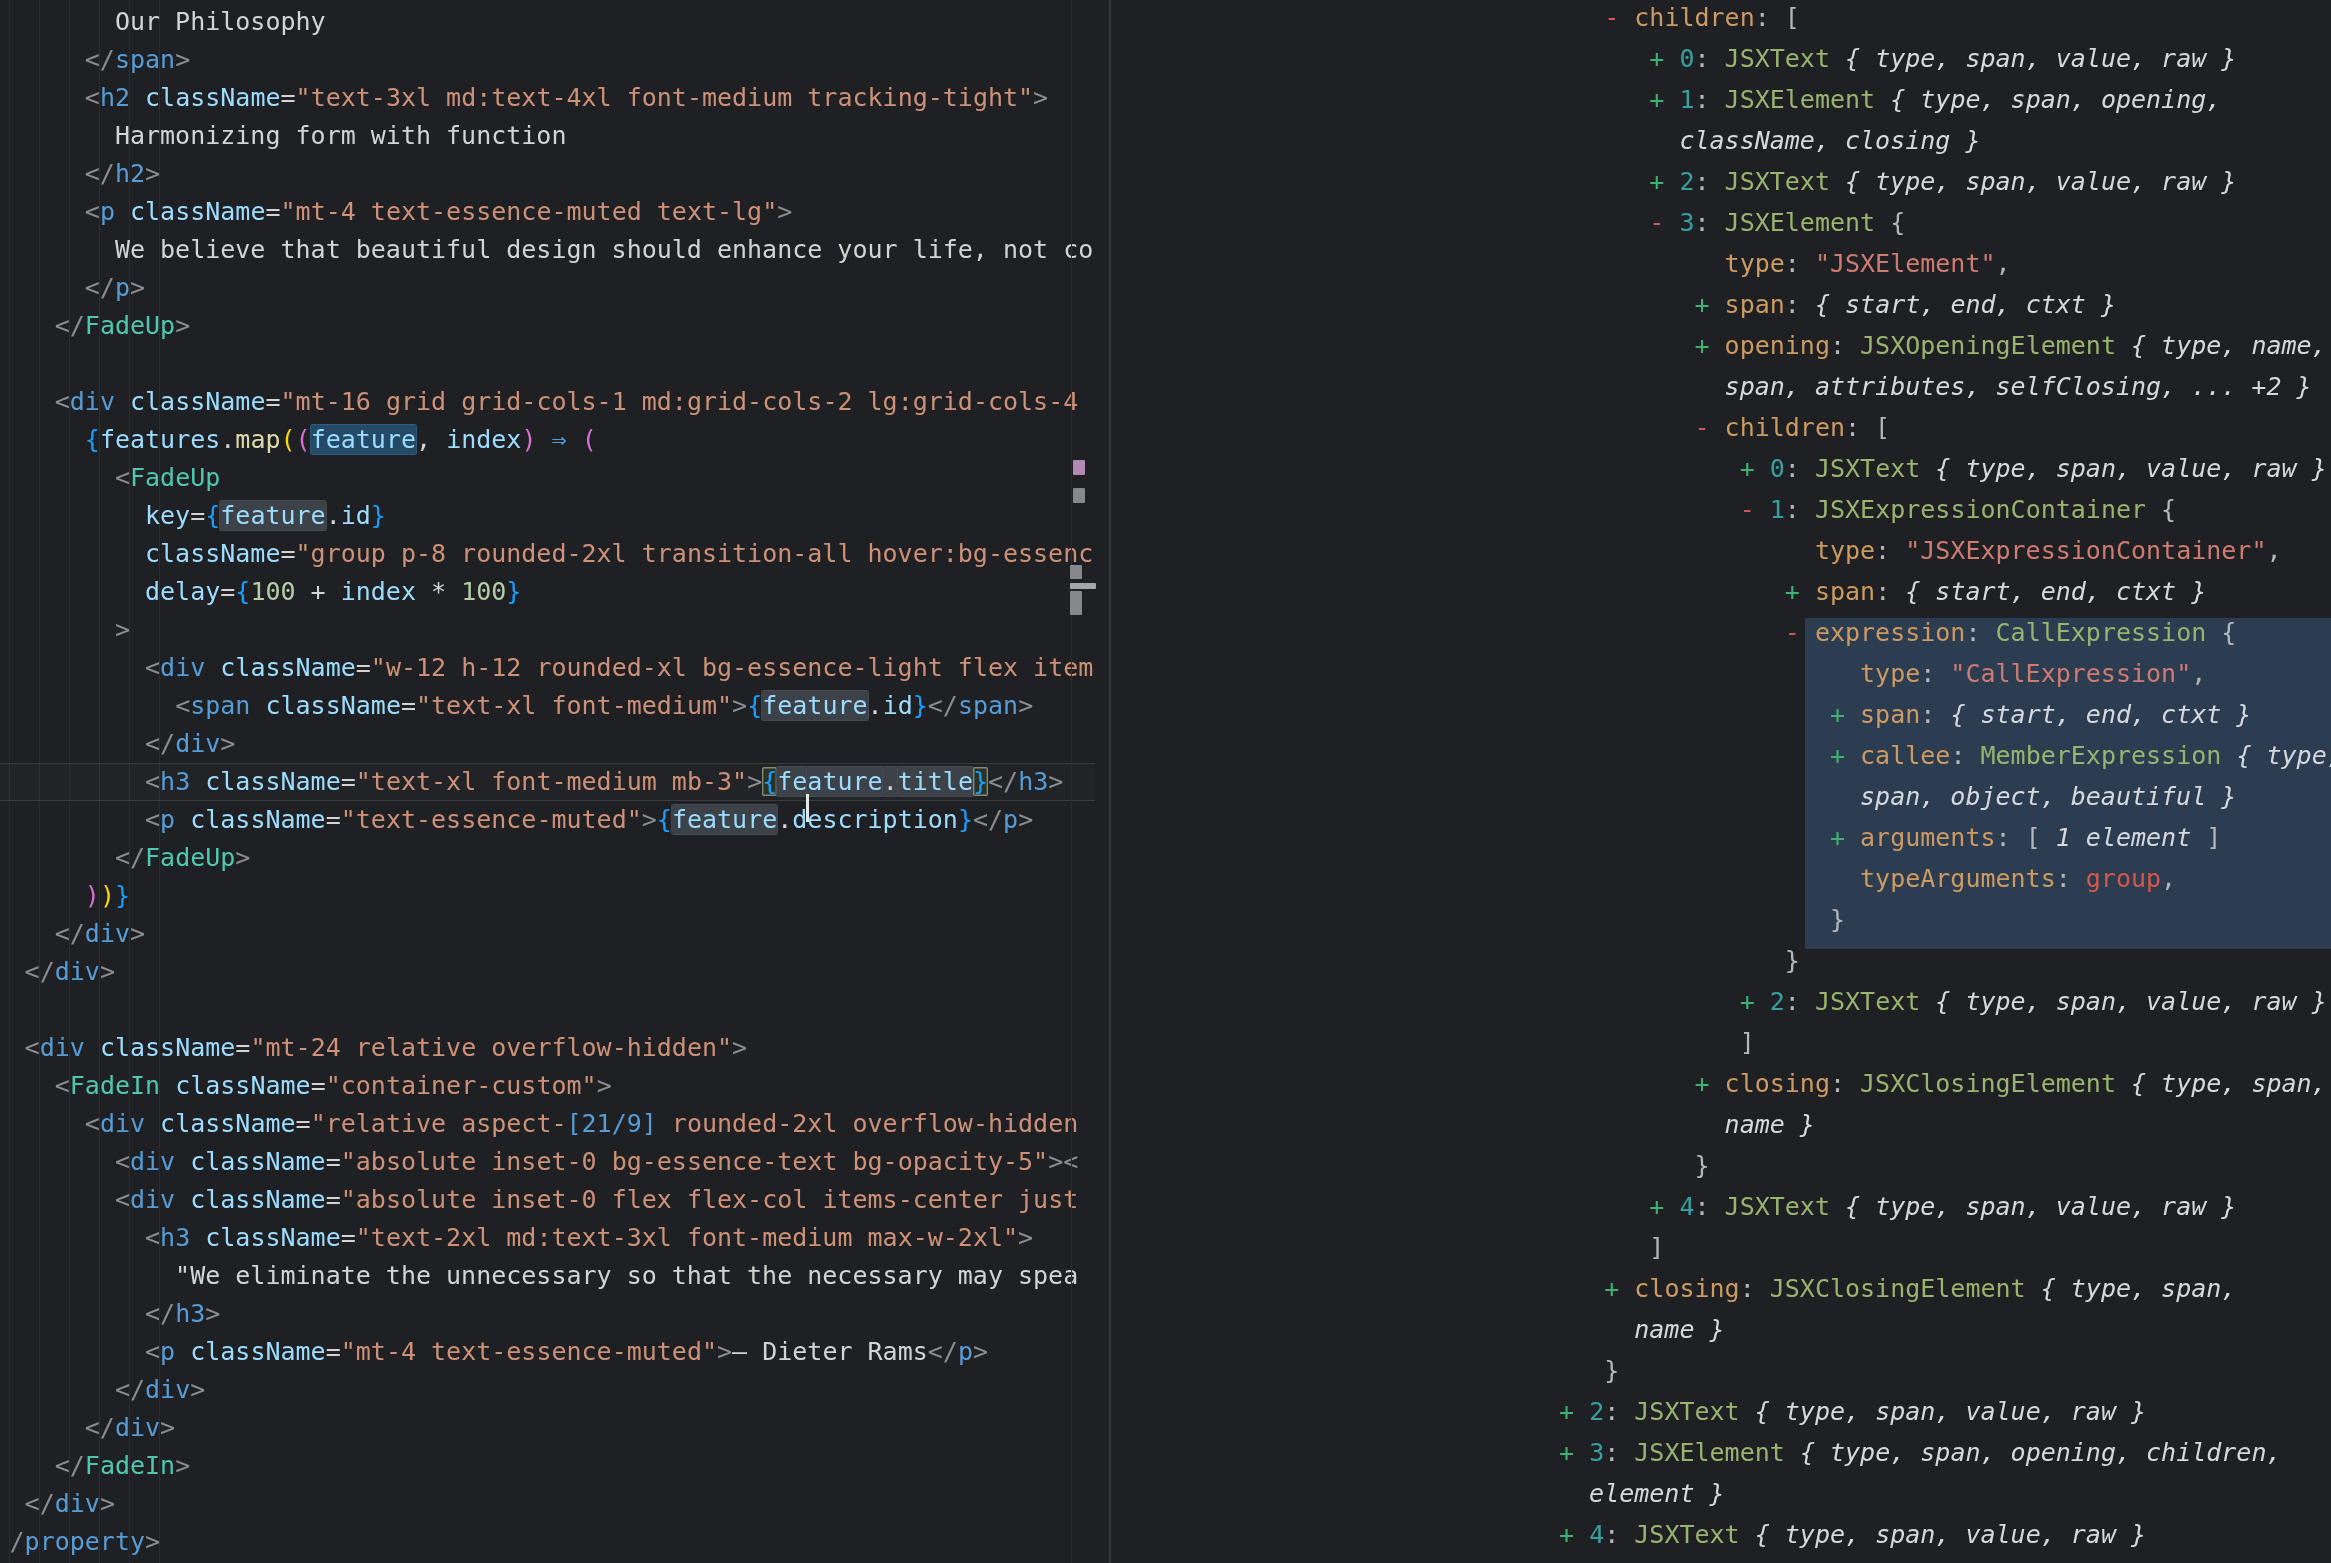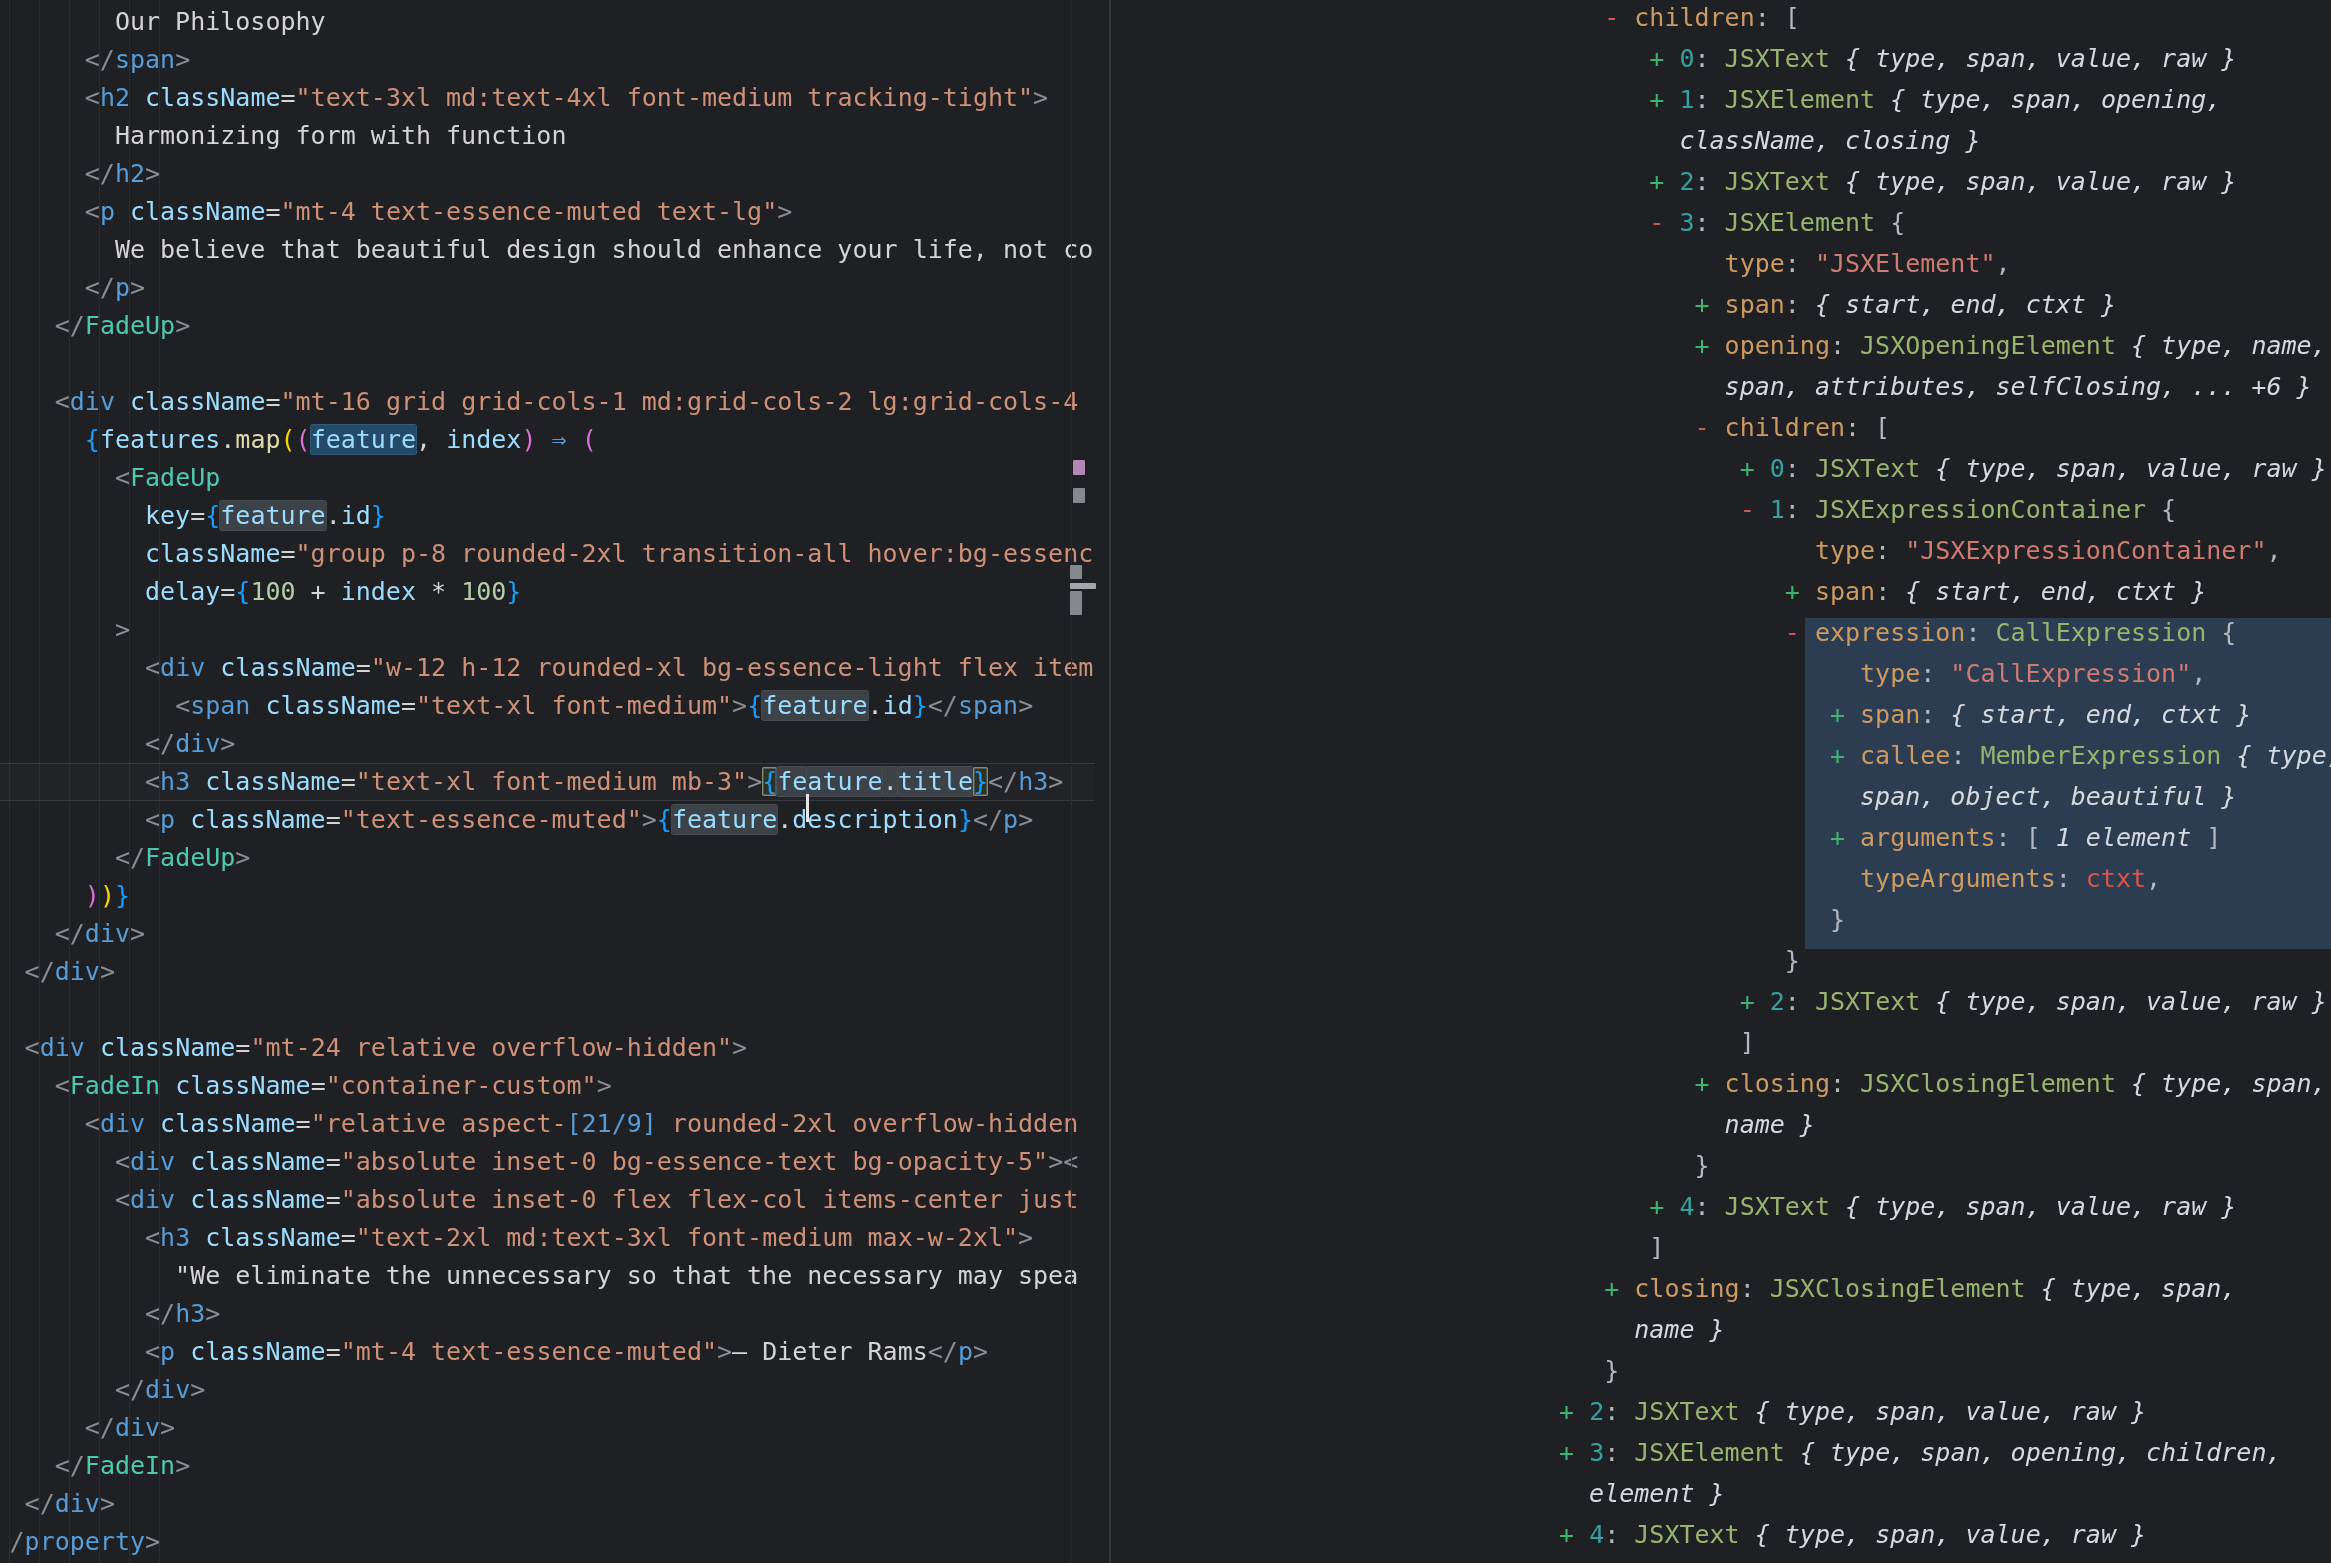--- a/index.html
+++ b/index.html
@@ -132,33 +132,33 @@
     <div id="right-rows">
         <div class="rrow"><span style="color: rgb(212, 212, 212);">   </span><span style="color: rgb(205, 90, 84);">-</span><span style="color: rgb(212, 212, 212);"> </span><span style="color: rgb(205, 154, 98);">children</span><span style="color: rgb(180, 184, 189);">: [</span></div>
         <div class="rrow"><span style="color: rgb(212, 212, 212);">      </span><span style="color: rgb(63, 179, 113);">+</span><span style="color: rgb(212, 212, 212);"> </span><span style="color: rgb(54, 160, 161);">0</span><span style="color: rgb(180, 184, 189);">: </span><span style="color: rgb(152, 180, 110);">JSXText</span><span style="color: rgb(212, 212, 212);"> </span><span class="ital" style="color: rgb(213, 216, 221);">{ type, span, value, raw }</span></div>
         <div class="rrow"><span style="color: rgb(212, 212, 212);">      </span><span style="color: rgb(63, 179, 113);">+</span><span style="color: rgb(212, 212, 212);"> </span><span style="color: rgb(54, 160, 161);">1</span><span style="color: rgb(180, 184, 189);">: </span><span style="color: rgb(152, 180, 110);">JSXElement</span><span style="color: rgb(212, 212, 212);"> </span><span class="ital" style="color: rgb(213, 216, 221);">{ type, span, opening,</span></div>
         <div class="rrow"><span style="color: rgb(212, 212, 212);">        </span><span class="ital" style="color: rgb(213, 216, 221);">className, closing }</span></div>
         <div class="rrow"><span style="color: rgb(212, 212, 212);">      </span><span style="color: rgb(63, 179, 113);">+</span><span style="color: rgb(212, 212, 212);"> </span><span style="color: rgb(54, 160, 161);">2</span><span style="color: rgb(180, 184, 189);">: </span><span style="color: rgb(152, 180, 110);">JSXText</span><span style="color: rgb(212, 212, 212);"> </span><span class="ital" style="color: rgb(213, 216, 221);">{ type, span, value, raw }</span></div>
         <div class="rrow"><span style="color: rgb(212, 212, 212);">      </span><span style="color: rgb(205, 90, 84);">-</span><span style="color: rgb(212, 212, 212);"> </span><span style="color: rgb(54, 160, 161);">3</span><span style="color: rgb(180, 184, 189);">: </span><span style="color: rgb(152, 180, 110);">JSXElement</span><span style="color: rgb(180, 184, 189);"> {</span></div>
         <div class="rrow"><span style="color: rgb(212, 212, 212);">           </span><span style="color: rgb(205, 154, 98);">type</span><span style="color: rgb(180, 184, 189);">: </span><span style="color: rgb(206, 123, 114);">"JSXElement"</span><span style="color: rgb(180, 184, 189);">,</span></div>
         <div class="rrow"><span style="color: rgb(212, 212, 212);">         </span><span style="color: rgb(63, 179, 113);">+</span><span style="color: rgb(212, 212, 212);"> </span><span style="color: rgb(205, 154, 98);">span</span><span style="color: rgb(180, 184, 189);">: </span><span class="ital" style="color: rgb(213, 216, 221);">{ start, end, ctxt }</span></div>
         <div class="rrow"><span style="color: rgb(212, 212, 212);">         </span><span style="color: rgb(63, 179, 113);">+</span><span style="color: rgb(212, 212, 212);"> </span><span style="color: rgb(205, 154, 98);">opening</span><span style="color: rgb(180, 184, 189);">: </span><span style="color: rgb(152, 180, 110);">JSXOpeningElement</span><span style="color: rgb(212, 212, 212);"> </span><span class="ital" style="color: rgb(213, 216, 221);">{ type, name,</span></div>
-        <div class="rrow"><span style="color: rgb(212, 212, 212);">           </span><span class="ital" style="color: rgb(213, 216, 221);">span, attributes, selfClosing, ... +6 }</span></div>
+        <div class="rrow"><span style="color: rgb(212, 212, 212);">           </span><span class="ital" style="color: rgb(213, 216, 221);">span, attributes, selfClosing, ... +2 }</span></div>
         <div class="rrow"><span style="color: rgb(212, 212, 212);">         </span><span style="color: rgb(205, 90, 84);">-</span><span style="color: rgb(212, 212, 212);"> </span><span style="color: rgb(205, 154, 98);">children</span><span style="color: rgb(180, 184, 189);">: [</span></div>
         <div class="rrow"><span style="color: rgb(212, 212, 212);">            </span><span style="color: rgb(63, 179, 113);">+</span><span style="color: rgb(212, 212, 212);"> </span><span style="color: rgb(54, 160, 161);">0</span><span style="color: rgb(180, 184, 189);">: </span><span style="color: rgb(152, 180, 110);">JSXText</span><span style="color: rgb(212, 212, 212);"> </span><span class="ital" style="color: rgb(213, 216, 221);">{ type, span, value, raw }</span></div>
         <div class="rrow"><span style="color: rgb(212, 212, 212);">            </span><span style="color: rgb(205, 90, 84);">-</span><span style="color: rgb(212, 212, 212);"> </span><span style="color: rgb(54, 160, 161);">1</span><span style="color: rgb(180, 184, 189);">: </span><span style="color: rgb(152, 180, 110);">JSXExpressionContainer</span><span style="color: rgb(180, 184, 189);"> {</span></div>
         <div class="rrow"><span style="color: rgb(212, 212, 212);">                 </span><span style="color: rgb(205, 154, 98);">type</span><span style="color: rgb(180, 184, 189);">: </span><span style="color: rgb(206, 123, 114);">"JSXExpressionContainer"</span><span style="color: rgb(180, 184, 189);">,</span></div>
         <div class="rrow"><span style="color: rgb(212, 212, 212);">               </span><span style="color: rgb(63, 179, 113);">+</span><span style="color: rgb(212, 212, 212);"> </span><span style="color: rgb(205, 154, 98);">span</span><span style="color: rgb(180, 184, 189);">: </span><span class="ital" style="color: rgb(213, 216, 221);">{ start, end, ctxt }</span></div>
         <div class="rrow"><span style="color: rgb(212, 212, 212);">               </span><span style="color: rgb(205, 90, 84);">-</span><span style="color: rgb(212, 212, 212);"> </span><span style="color: rgb(205, 154, 98);">expression</span><span style="color: rgb(180, 184, 189);">: </span><span style="color: rgb(152, 180, 110);">CallExpression</span><span style="color: rgb(180, 184, 189);"> {</span></div>
         <div class="rrow"><span style="color: rgb(212, 212, 212);">                    </span><span style="color: rgb(205, 154, 98);">type</span><span style="color: rgb(180, 184, 189);">: </span><span style="color: rgb(206, 123, 114);">"CallExpression"</span><span style="color: rgb(180, 184, 189);">,</span></div>
         <div class="rrow"><span style="color: rgb(212, 212, 212);">                  </span><span style="color: rgb(63, 179, 113);">+</span><span style="color: rgb(212, 212, 212);"> </span><span style="color: rgb(205, 154, 98);">span</span><span style="color: rgb(180, 184, 189);">: </span><span class="ital" style="color: rgb(213, 216, 221);">{ start, end, ctxt }</span></div>
         <div class="rrow"><span style="color: rgb(212, 212, 212);">                  </span><span style="color: rgb(63, 179, 113);">+</span><span style="color: rgb(212, 212, 212);"> </span><span style="color: rgb(205, 154, 98);">callee</span><span style="color: rgb(180, 184, 189);">: </span><span style="color: rgb(152, 180, 110);">MemberExpression</span><span style="color: rgb(212, 212, 212);"> </span><span class="ital" style="color: rgb(213, 216, 221);">{ type,</span></div>
         <div class="rrow"><span style="color: rgb(212, 212, 212);">                    </span><span class="ital" style="color: rgb(213, 216, 221);">span, object, beautiful }</span></div>
         <div class="rrow"><span style="color: rgb(212, 212, 212);">                  </span><span style="color: rgb(63, 179, 113);">+</span><span style="color: rgb(212, 212, 212);"> </span><span style="color: rgb(205, 154, 98);">arguments</span><span style="color: rgb(180, 184, 189);">: </span><span style="color: rgb(180, 184, 189);">[</span><span class="ital" style="color: rgb(213, 216, 221);"> 1 element </span><span style="color: rgb(180, 184, 189);">]</span></div>
-        <div class="rrow"><span style="color: rgb(212, 212, 212);">                    </span><span style="color: rgb(205, 154, 98);">typeArguments</span><span style="color: rgb(180, 184, 189);">: </span><span style="color: rgb(214, 86, 76);">ctxt</span><span style="color: rgb(180, 184, 189);">,</span></div>
+        <div class="rrow"><span style="color: rgb(212, 212, 212);">                    </span><span style="color: rgb(205, 154, 98);">typeArguments</span><span style="color: rgb(180, 184, 189);">: </span><span style="color: rgb(214, 86, 76);">group</span><span style="color: rgb(180, 184, 189);">,</span></div>
         <div class="rrow"><span style="color: rgb(212, 212, 212);">                  </span><span style="color: rgb(180, 184, 189);">}</span></div>
         <div class="rrow"><span style="color: rgb(212, 212, 212);">               </span><span style="color: rgb(180, 184, 189);">}</span></div>
         <div class="rrow"><span style="color: rgb(212, 212, 212);">            </span><span style="color: rgb(63, 179, 113);">+</span><span style="color: rgb(212, 212, 212);"> </span><span style="color: rgb(54, 160, 161);">2</span><span style="color: rgb(180, 184, 189);">: </span><span style="color: rgb(152, 180, 110);">JSXText</span><span style="color: rgb(212, 212, 212);"> </span><span class="ital" style="color: rgb(213, 216, 221);">{ type, span, value, raw }</span></div>
         <div class="rrow"><span style="color: rgb(212, 212, 212);">            </span><span style="color: rgb(180, 184, 189);">]</span></div>
         <div class="rrow"><span style="color: rgb(212, 212, 212);">         </span><span style="color: rgb(63, 179, 113);">+</span><span style="color: rgb(212, 212, 212);"> </span><span style="color: rgb(205, 154, 98);">closing</span><span style="color: rgb(180, 184, 189);">: </span><span style="color: rgb(152, 180, 110);">JSXClosingElement</span><span style="color: rgb(212, 212, 212);"> </span><span class="ital" style="color: rgb(213, 216, 221);">{ type, span,</span></div>
         <div class="rrow"><span style="color: rgb(212, 212, 212);">           </span><span class="ital" style="color: rgb(213, 216, 221);">name }</span></div>
         <div class="rrow"><span style="color: rgb(212, 212, 212);">         </span><span style="color: rgb(180, 184, 189);">}</span></div>
         <div class="rrow"><span style="color: rgb(212, 212, 212);">      </span><span style="color: rgb(63, 179, 113);">+</span><span style="color: rgb(212, 212, 212);"> </span><span style="color: rgb(54, 160, 161);">4</span><span style="color: rgb(180, 184, 189);">: </span><span style="color: rgb(152, 180, 110);">JSXText</span><span style="color: rgb(212, 212, 212);"> </span><span class="ital" style="color: rgb(213, 216, 221);">{ type, span, value, raw }</span></div>
         <div class="rrow"><span style="color: rgb(212, 212, 212);">      </span><span style="color: rgb(180, 184, 189);">]</span></div>
         <div class="rrow"><span style="color: rgb(212, 212, 212);">   </span><span style="color: rgb(63, 179, 113);">+</span><span style="color: rgb(212, 212, 212);"> </span><span style="color: rgb(205, 154, 98);">closing</span><span style="color: rgb(180, 184, 189);">: </span><span style="color: rgb(152, 180, 110);">JSXClosingElement</span><span style="color: rgb(212, 212, 212);"> </span><span class="ital" style="color: rgb(213, 216, 221);">{ type, span,</span></div>

